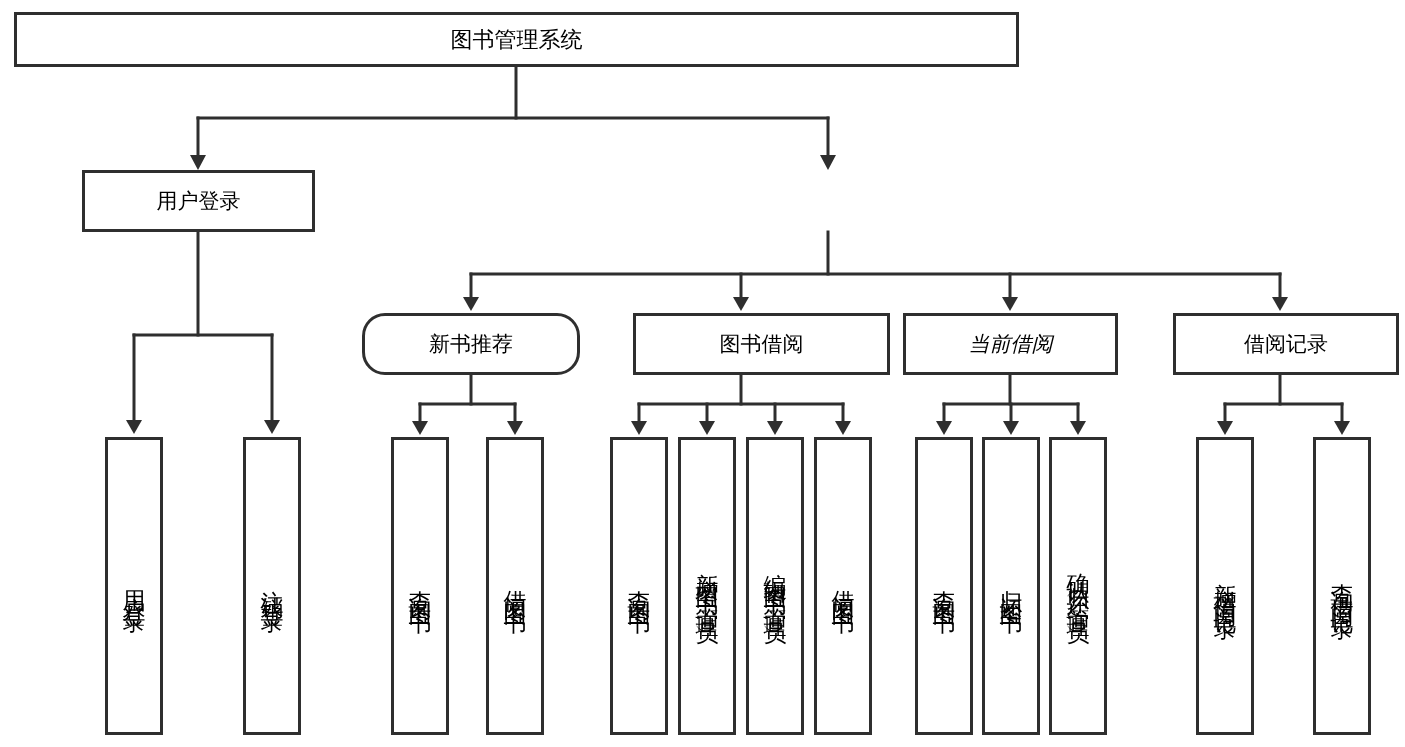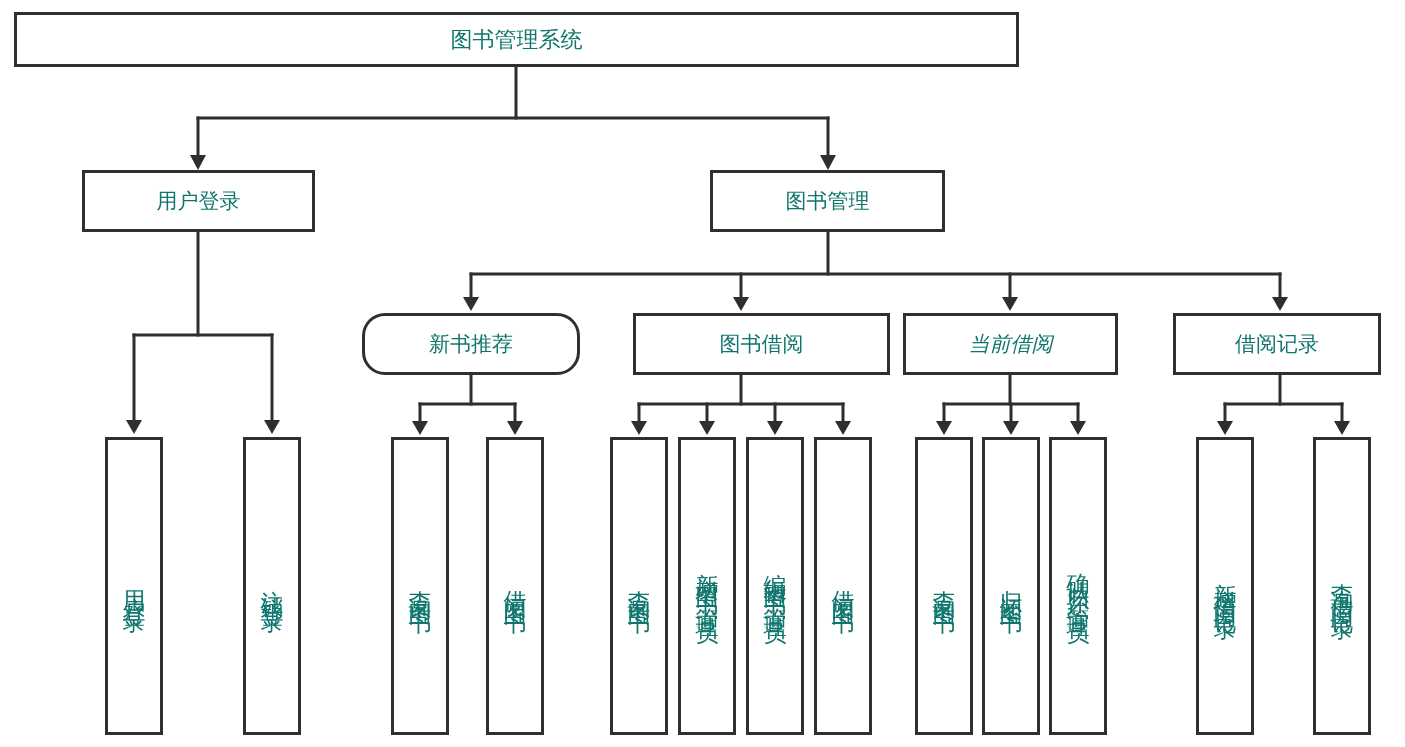--- a/index.html
+++ b/index.html
@@ -24,21 +24,21 @@
     z-index: 1;
   }
   .node {
     position: absolute;
     box-sizing: border-box;
     border: 3px solid #2f2f2f;
     background: #ffffff;
     display: flex;
     align-items: center;
     justify-content: center;
-    color: #0f766e;
+    color: #000000;
     z-index: 2;
     white-space: nowrap;
   }
   .node.root {
     left: 14px; top: 12px;
     width: 1005px; height: 55px;
     font-size: 22px;
   }
   .node.h-node {
     height: 62px;
@@ -52,21 +52,21 @@
     letter-spacing: 7px;
     line-height: 1;
   }
   
   .pos-branch-0 { left: 82px;  top: 170px; width: 233px; }
   .pos-branch-1 { left: 710px; top: 170px; width: 235px; }
   
   .pos-module-0 { left: 362px;  top: 313px; width: 218px; border-radius: 23px; }
   .pos-module-1 { left: 633px;  top: 313px; width: 257px; }
   .pos-module-2 { left: 903px;  top: 313px; width: 215px; font-style: italic; }
-  .pos-module-3 { left: 1173px; top: 313px; width: 208px; }
+  .pos-module-3 { left: 1173px; top: 313px; width: 226px; }
   
   .pos-leaf-0  { left: 105px; }
   .pos-leaf-1  { left: 243px; }
   .pos-leaf-2  { left: 391px; }
   .pos-leaf-3  { left: 486px; }
   .pos-leaf-4  { left: 610px; }
   .pos-leaf-5  { left: 678px; }
   .pos-leaf-6  { left: 746px; }
   .pos-leaf-7  { left: 814px; }
   .pos-leaf-8  { left: 915px; }
@@ -157,21 +157,20 @@
       <polygon points="1003,421 1019,421 1011,435"></polygon>
       <polygon points="1070,421 1086,421 1078,435"></polygon>
       <polygon points="1217,421 1233,421 1225,435"></polygon>
       <polygon points="1334,421 1350,421 1342,435"></polygon>
     </g>
   </svg>
 
   <div class="node root">图书管理系统</div>
 
   <div class="node h-node pos-branch-0">用户登录</div>
-  <div class="node h-node pos-branch-1">图书管理</div>
 
   <div class="node h-node pos-module-0">新书推荐</div>
   <div class="node h-node pos-module-1">图书借阅</div>
   <div class="node h-node pos-module-2">当前借阅</div>
   <div class="node h-node pos-module-3">借阅记录</div>
 
   <div class="node leaf pos-leaf-0">用户登录</div>
   <div class="node leaf pos-leaf-1">注销登录</div>
   <div class="node leaf pos-leaf-2">查询图书</div>
   <div class="node leaf pos-leaf-3">借阅图书</div>

